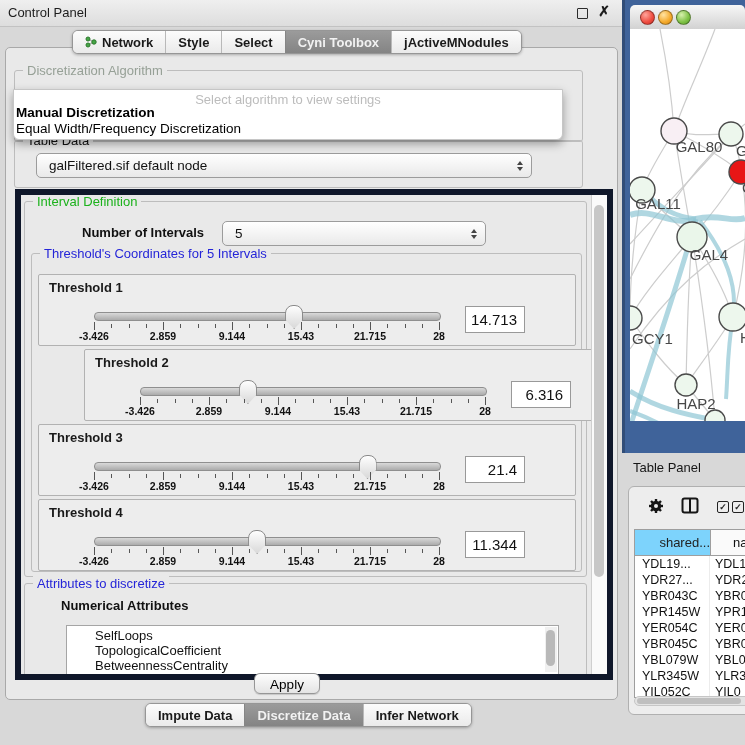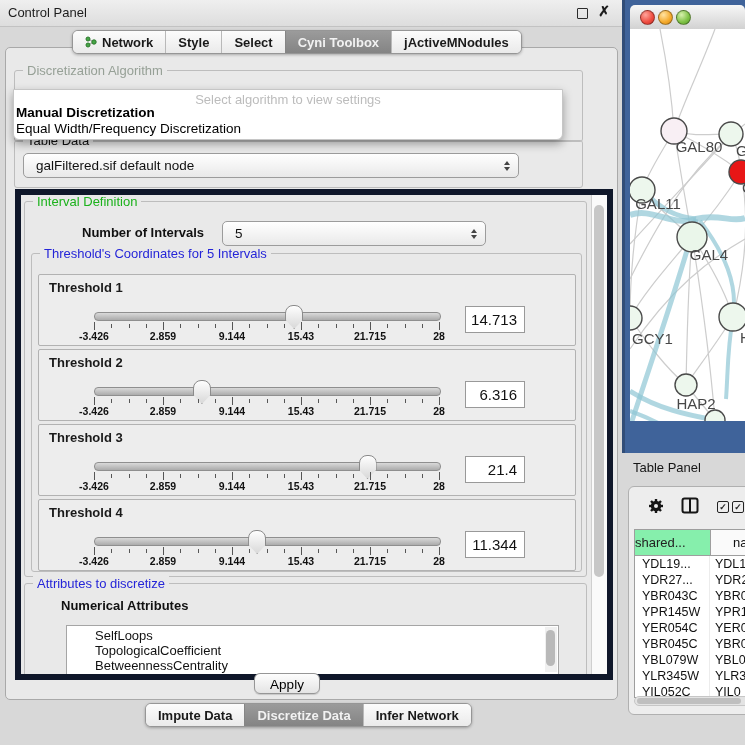--- a/index.html
+++ b/index.html
@@ -68,21 +68,21 @@
   .nlabel{font-family:"Liberation Sans",sans-serif;font-size:15px;fill:#474747;}
   .tp-title{position:absolute;left:633px;top:460px;font-size:13px;color:#161616;}
   .tp-panel{position:absolute;left:628px;top:486px;width:130px;height:227px;background:#ededed;border:1px solid #b0b0b0;border-radius:6px;}
   .gear-icon{position:absolute;left:18px;top:10px;}
   .cols-icon{position:absolute;left:52px;top:10px;}
   .chk{position:absolute;top:14px;width:10px;height:10px;border:1.5px solid #222;border-radius:2px;font-size:9px;line-height:10px;text-align:center;font-weight:bold;color:#222;}
   .chk::after{content:"\2713";}
   .chk.c1{left:88px;} .chk.c2{left:103px;}
   .tp-tablewrap{position:absolute;left:5px;top:42px;width:128px;height:167px;background:#fff;border:1px solid #9e9e9e;overflow:hidden;}
   .tp-head{display:flex;height:26px;}
-  .th1{width:75px;background:#86efac;border-right:1px solid #9e9e9e;border-bottom:1px solid #9e9e9e;text-align:left;font-size:13px;line-height:25px;color:#222;}
+  .th1{width:75px;background:#7dd3fc;border-right:1px solid #9e9e9e;border-bottom:1px solid #9e9e9e;text-align:right;font-size:13px;line-height:25px;color:#222;}
   .th2{flex:1;background:#fafafa;border-bottom:1px solid #9e9e9e;padding-left:22px;font-size:13px;line-height:25px;}
   .tr{display:flex;height:16px;font-size:12.5px;line-height:16px;}
   .td1{width:75px;padding-left:7px;border-right:1px solid #ececec;box-sizing:border-box;}
   .td2{flex:1;padding-left:5px;}
   .tp-hscroll{position:absolute;left:5px;top:209px;width:128px;height:10px;background:#e3e3e3;border:1px solid #c6c6c6;border-radius:5px;box-sizing:border-box;}
   .tp-hscroll .thumb{position:absolute;left:2px;top:1px;width:104px;height:6px;background:#bfbfbf;border-radius:4px;}
 </style>
 </head>
 <body>
 
@@ -134,21 +134,21 @@
     <div class="popup">
       <div class="hint">Select algorithm to view settings</div>
       <div id="popup-opts">
           <div class="opt b" style="top: 15px;">Manual Discretization</div>
           <div class="opt" style="top: 31px;">Equal Width/Frequency Discretization</div>
         </div>
     </div>
 
     <div class="gb" style="left:8px;top:92px;width:567px;height:46px;">
       <span class="gb-label">Table Data</span>
-      <div class="combo" style="left:8px;top:12px;width:496px;height:25px;box-sizing:border-box;">
+      <div class="combo" style="left:21px;top:12px;width:496px;height:25px;box-sizing:border-box;">
         <span>galFiltered.sif default node</span>
         <span class="spin">
             <span class="up"></span>
             <span class="dn"></span>
           </span>
       </div>
     </div>
 
     <div class="viewport">
 
@@ -194,21 +194,21 @@
                 <span class="tick major" style="left: 345px;"></span>
               </div>
               <span class="sl-tlabel" style="left: 55px;">-3.426</span>
               <span class="sl-tlabel" style="left: 124px;">2.859</span>
               <span class="sl-tlabel" style="left: 193px;">9.144</span>
               <span class="sl-tlabel" style="left: 262px;">15.43</span>
               <span class="sl-tlabel" style="left: 331px;">21.715</span>
               <span class="sl-tlabel" style="left: 400px;">28</span>
               <div class="sl-value">14.713</div>
             </div>
-            <div class="sl-panel" style="top: 95px;">
+            <div class="sl-panel" style="top: 95px; margin-left: 46px;">
               <div class="sl-label">Threshold 2</div>
               <div class="sl-track"></div>
               <div class="sl-thumb" style="left: 153.949px;"></div>
               <div class="sl-ticks">
                 <span class="tick major" style="left: 0px;"></span>
                 <span class="tick" style="left: 17.25px;"></span>
                 <span class="tick" style="left: 34.5px;"></span>
                 <span class="tick" style="left: 51.75px;"></span>
                 <span class="tick major" style="left: 69px;"></span>
                 <span class="tick" style="left: 86.25px;"></span>

